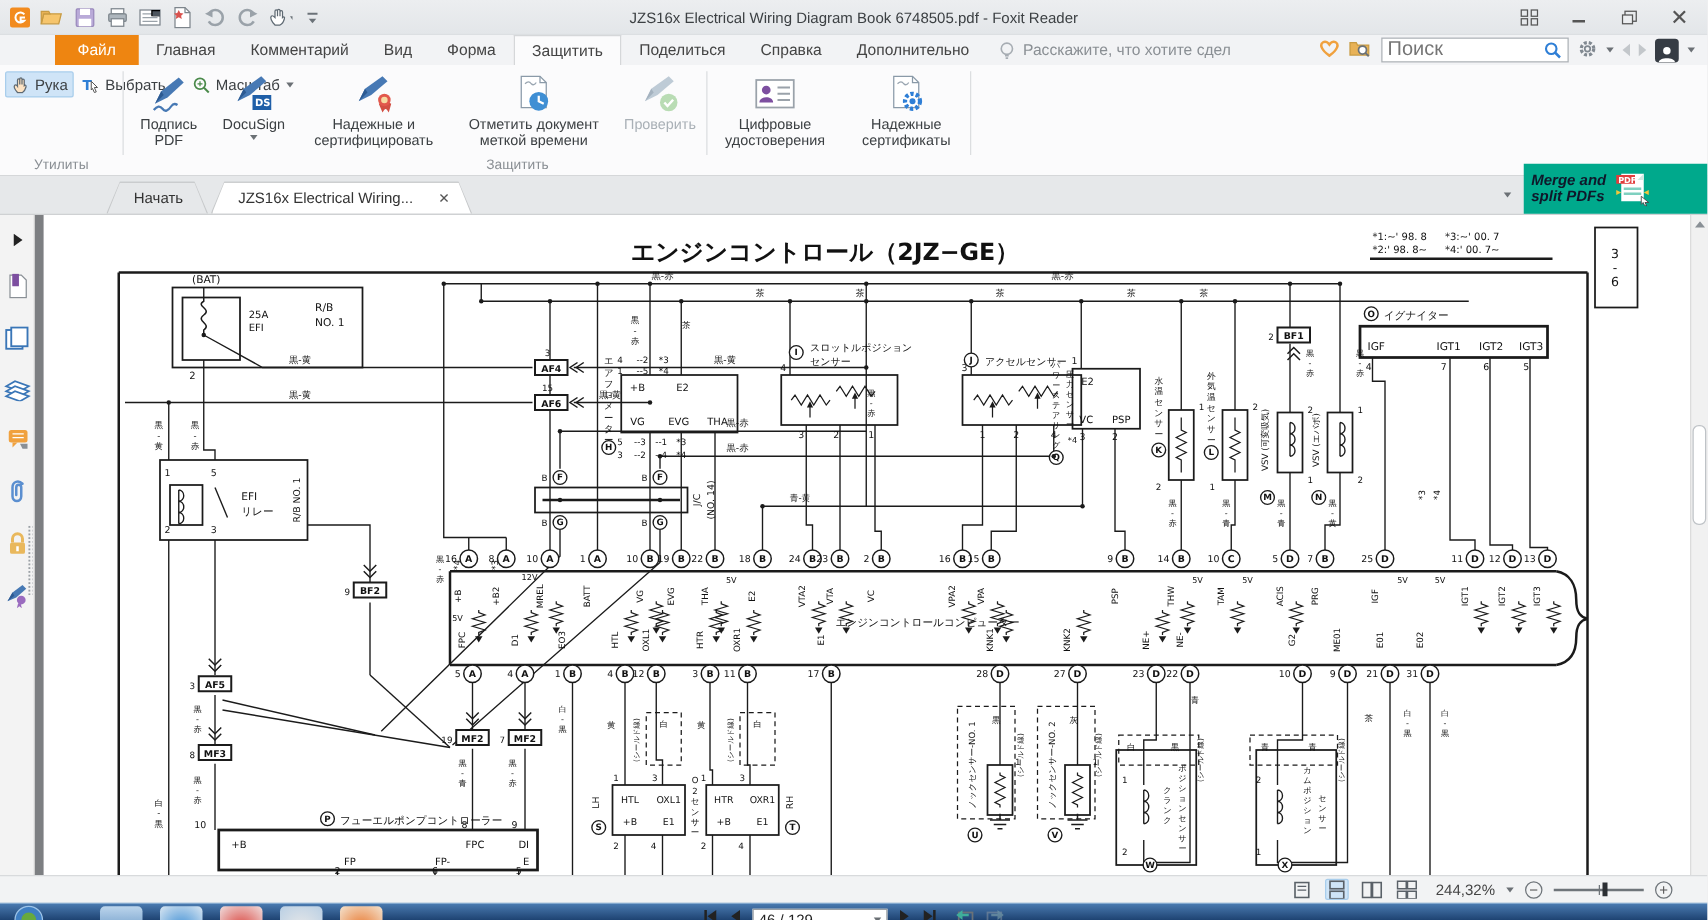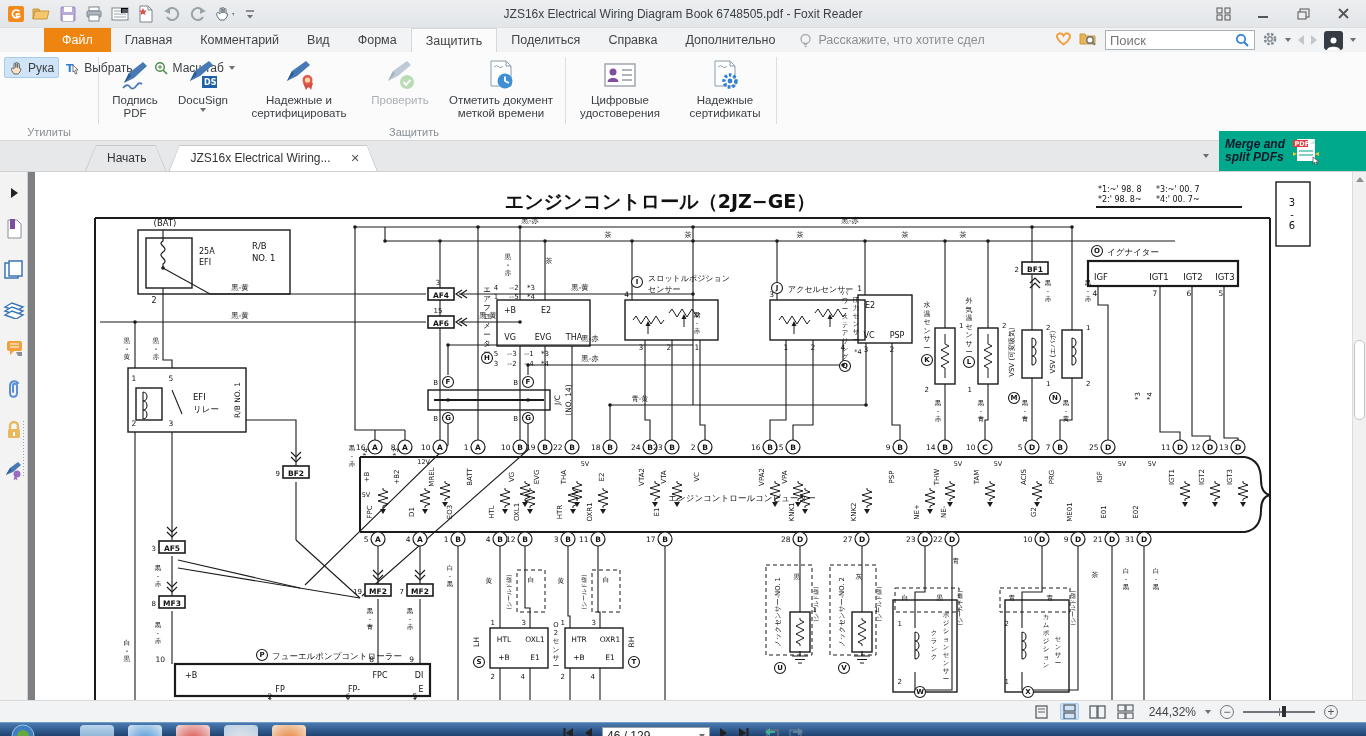--- a/index.html
+++ b/index.html
@@ -16,21 +16,21 @@
   .winbtns .wb { width:18px; height:16px; display:flex; align-items:center; justify-content:center; }
 
   
   .menubar { height:24px; background:#f2f3f5; display:flex; align-items:stretch; font-size:12.5px; color:#444; position:relative;padding-left:44px; }
   .mtab { padding:0 14px; display:flex; align-items:center; cursor:default; }
   .mtab.file { background:#ee8511; color:#fff; padding:0 18px; }
   .mtab.active { background:#fbfbfc; border:1px solid #d5d7d9; border-bottom:none; }
   .assistant { display:flex; align-items:center; gap:6px; color:#8a8f94; padding-left:10px; }
   .menu-right { margin-left:auto; display:flex; align-items:center; gap:7px; padding-right:10px; }
   .searchbox { width:150px; height:20px; background:#fff; border:1px solid #abb0b5; display:flex; align-items:center; padding:0 4px; }
-  .searchbox input { border:none; outline:none; flex:1; font-size:13px; color:#555; width:100px; background:transparent; }
+  .searchbox input { border:none; outline:none; flex:1; font-size:16px; color:#555; width:100px; background:transparent; }
   .caret { width:0; height:0; border-left:3.5px solid transparent; border-right:3.5px solid transparent; border-top:4px solid #6b7075; display:inline-block; }
   .navarr { width:0; height:0; border-top:5px solid transparent; border-bottom:5px solid transparent; }
   .navarr.back { border-right:6px solid #c3c7cb; }
   .navarr.fwd { border-left:6px solid #c3c7cb; }
   .avatar { width:19px; height:19px; background:#363c44; border-radius:3px; display:flex; align-items:flex-end; justify-content:center; overflow:hidden; }
 
   
   .ribbon { height:89px; background:#fbfbfc; border-bottom:1px solid #d5d7d9; display:flex; position:relative; }
   .rb-left { width:98px; padding:5px 4px 0 4px; display:flex; gap:2px; }
   .tool-row { height:21px; display:flex; align-items:center; gap:5px; font-size:12px; color:#3c4043; padding:0 4px; border-radius:2px; }
@@ -291,42 +291,42 @@
           <path d="M4,22 L9,12 L23,2 L27,6 L14,17 Z" fill="#4779b4"></path>
           <path d="M4,22 L9,12 L11,15 Z" fill="#2c5a92"></path>
           <path d="M20,24 l3,7 2,-3 3,1 -3,-7" fill="#d24f43"></path>
           <path d="M30,24 l-2,7 -2,-3 -3,1 3,-7" fill="#d24f43"></path>
           <circle cx="24.5" cy="21" r="5" fill="#e2584c"></circle>
           <circle cx="24.5" cy="21" r="2.6" fill="#f6d9a0"></circle>
         </svg>
       </span>
     <span>Надежные и сертифицировать</span>
   </div>
-  <div class="bigbtn disabled" style="width:74px">
-    <span class="bicon">
-        <svg width="32" height="32">
-          <path d="M4,22 L9,12 L23,2 L27,6 L14,17 Z" fill="#becbd6"></path>
-          <path d="M4,22 L9,12 L11,15 Z" fill="#a4b2bf"></path>
-          <circle cx="23" cy="23" r="7" fill="#b9dcb4"></circle>
-          <path d="M19.5,23 l2.5,2.8 4.5,-5" stroke="#fff" stroke-width="2" fill="none"></path>
-        </svg>
-      </span>
-    <span>Проверить</span>
-  </div>
   <div class="bigbtn" style="width:128px">
     <span class="bicon">
         <svg width="30" height="32">
           <path d="M5,2 L20,2 L25,7 L25,27 L5,27 Z" fill="#fff" stroke="#8a9aa8"></path>
           <path d="M20,2 L20,7 L25,7" fill="none" stroke="#8a9aa8"></path>
           <path d="M8,8 q3,-3 5,0 q2,2 4,-1" fill="none" stroke="#9aa6b1"></path>
           <circle cx="19" cy="22" r="7.5" fill="#3f8fd4"></circle>
           <path d="M19,17.5 L19,22 L23,24" stroke="#fff" stroke-width="1.8" fill="none"></path>
         </svg>
       </span>
     <span>Отметить документ меткой времени</span>
+  </div>
+  <div class="bigbtn disabled" style="width:74px">
+    <span class="bicon">
+        <svg width="32" height="32">
+          <path d="M4,22 L9,12 L23,2 L27,6 L14,17 Z" fill="#becbd6"></path>
+          <path d="M4,22 L9,12 L11,15 Z" fill="#a4b2bf"></path>
+          <circle cx="23" cy="23" r="7" fill="#b9dcb4"></circle>
+          <path d="M19.5,23 l2.5,2.8 4.5,-5" stroke="#fff" stroke-width="2" fill="none"></path>
+        </svg>
+      </span>
+    <span>Проверить</span>
   </div>
   <div class="rb-sep"></div>
   <div class="bigbtn" style="width:108px">
     <span class="bicon">
         <svg width="34" height="28">
           <rect x="2" y="3" width="30" height="22" fill="#fff" stroke="#9aa2aa" stroke-width="1.4"></rect>
           <circle cx="10" cy="11" r="3.5" fill="#7d4fa0"></circle>
           <path d="M4.5,21 C4.5,15.5 15.5,15.5 15.5,21 Z" fill="#7d4fa0"></path>
           <line x1="19" y1="9" x2="29" y2="9" stroke="#9aa2aa" stroke-width="1.6"></line>
           <line x1="19" y1="14" x2="29" y2="14" stroke="#9aa2aa" stroke-width="1.6"></line>

